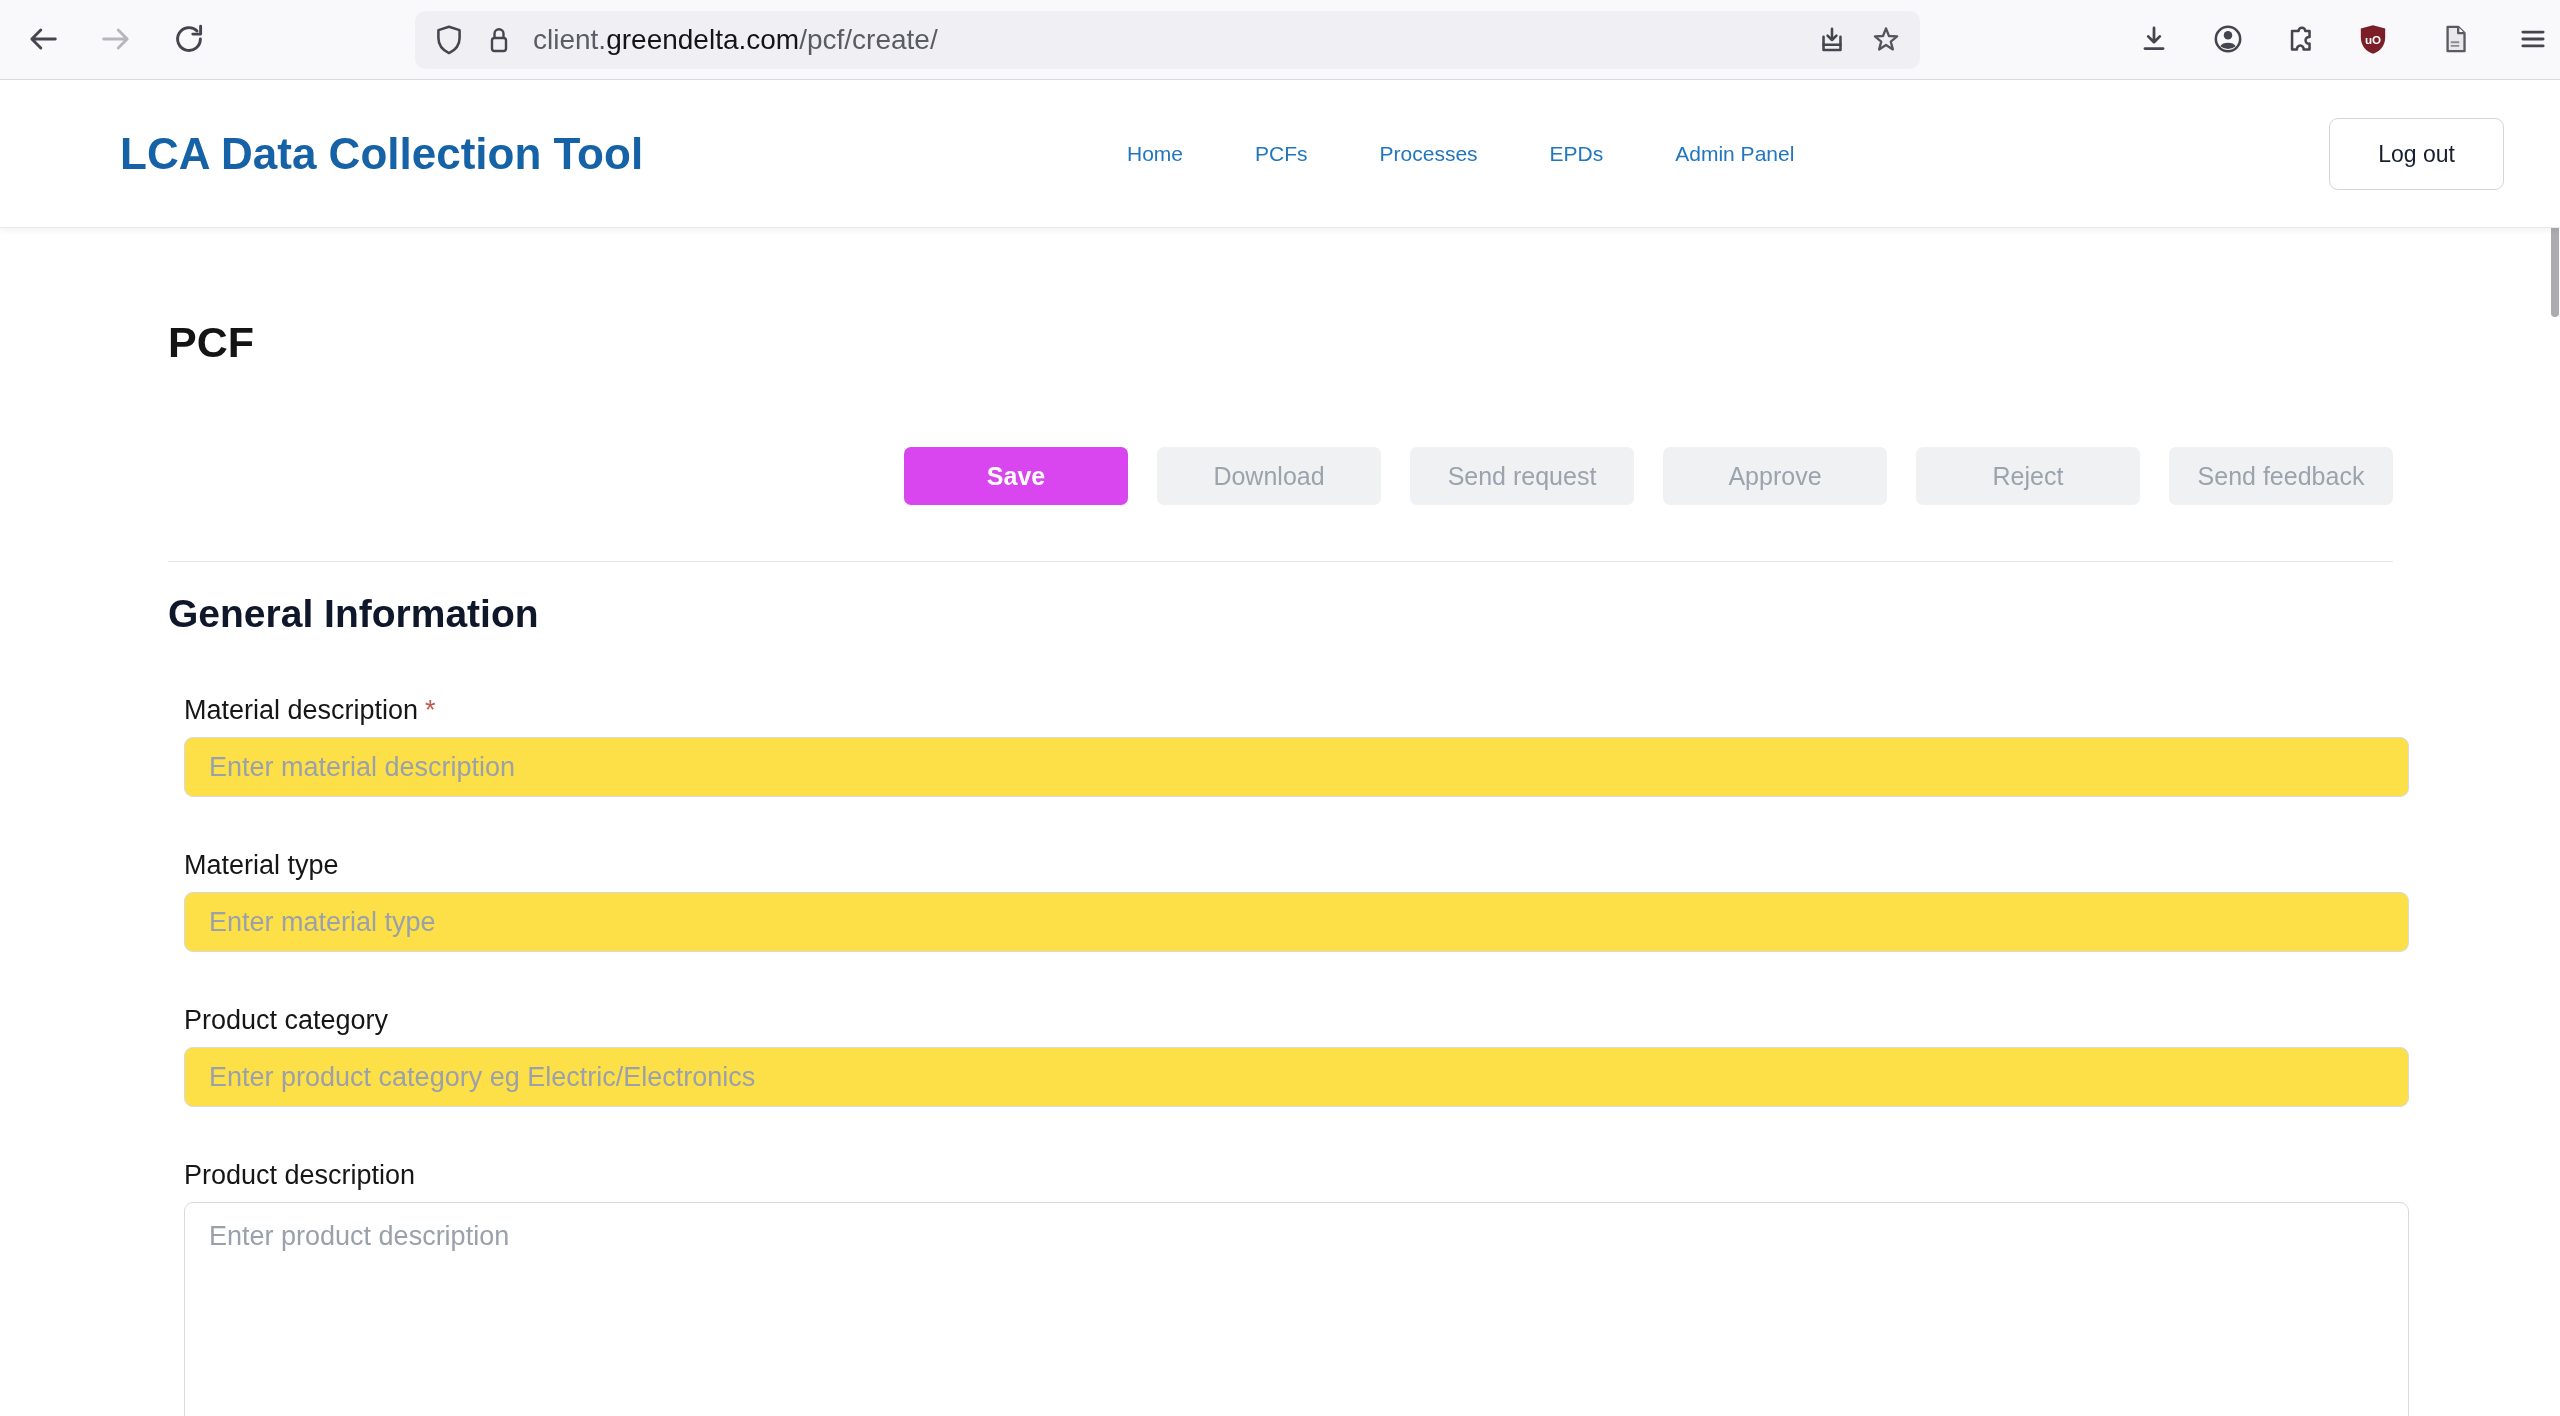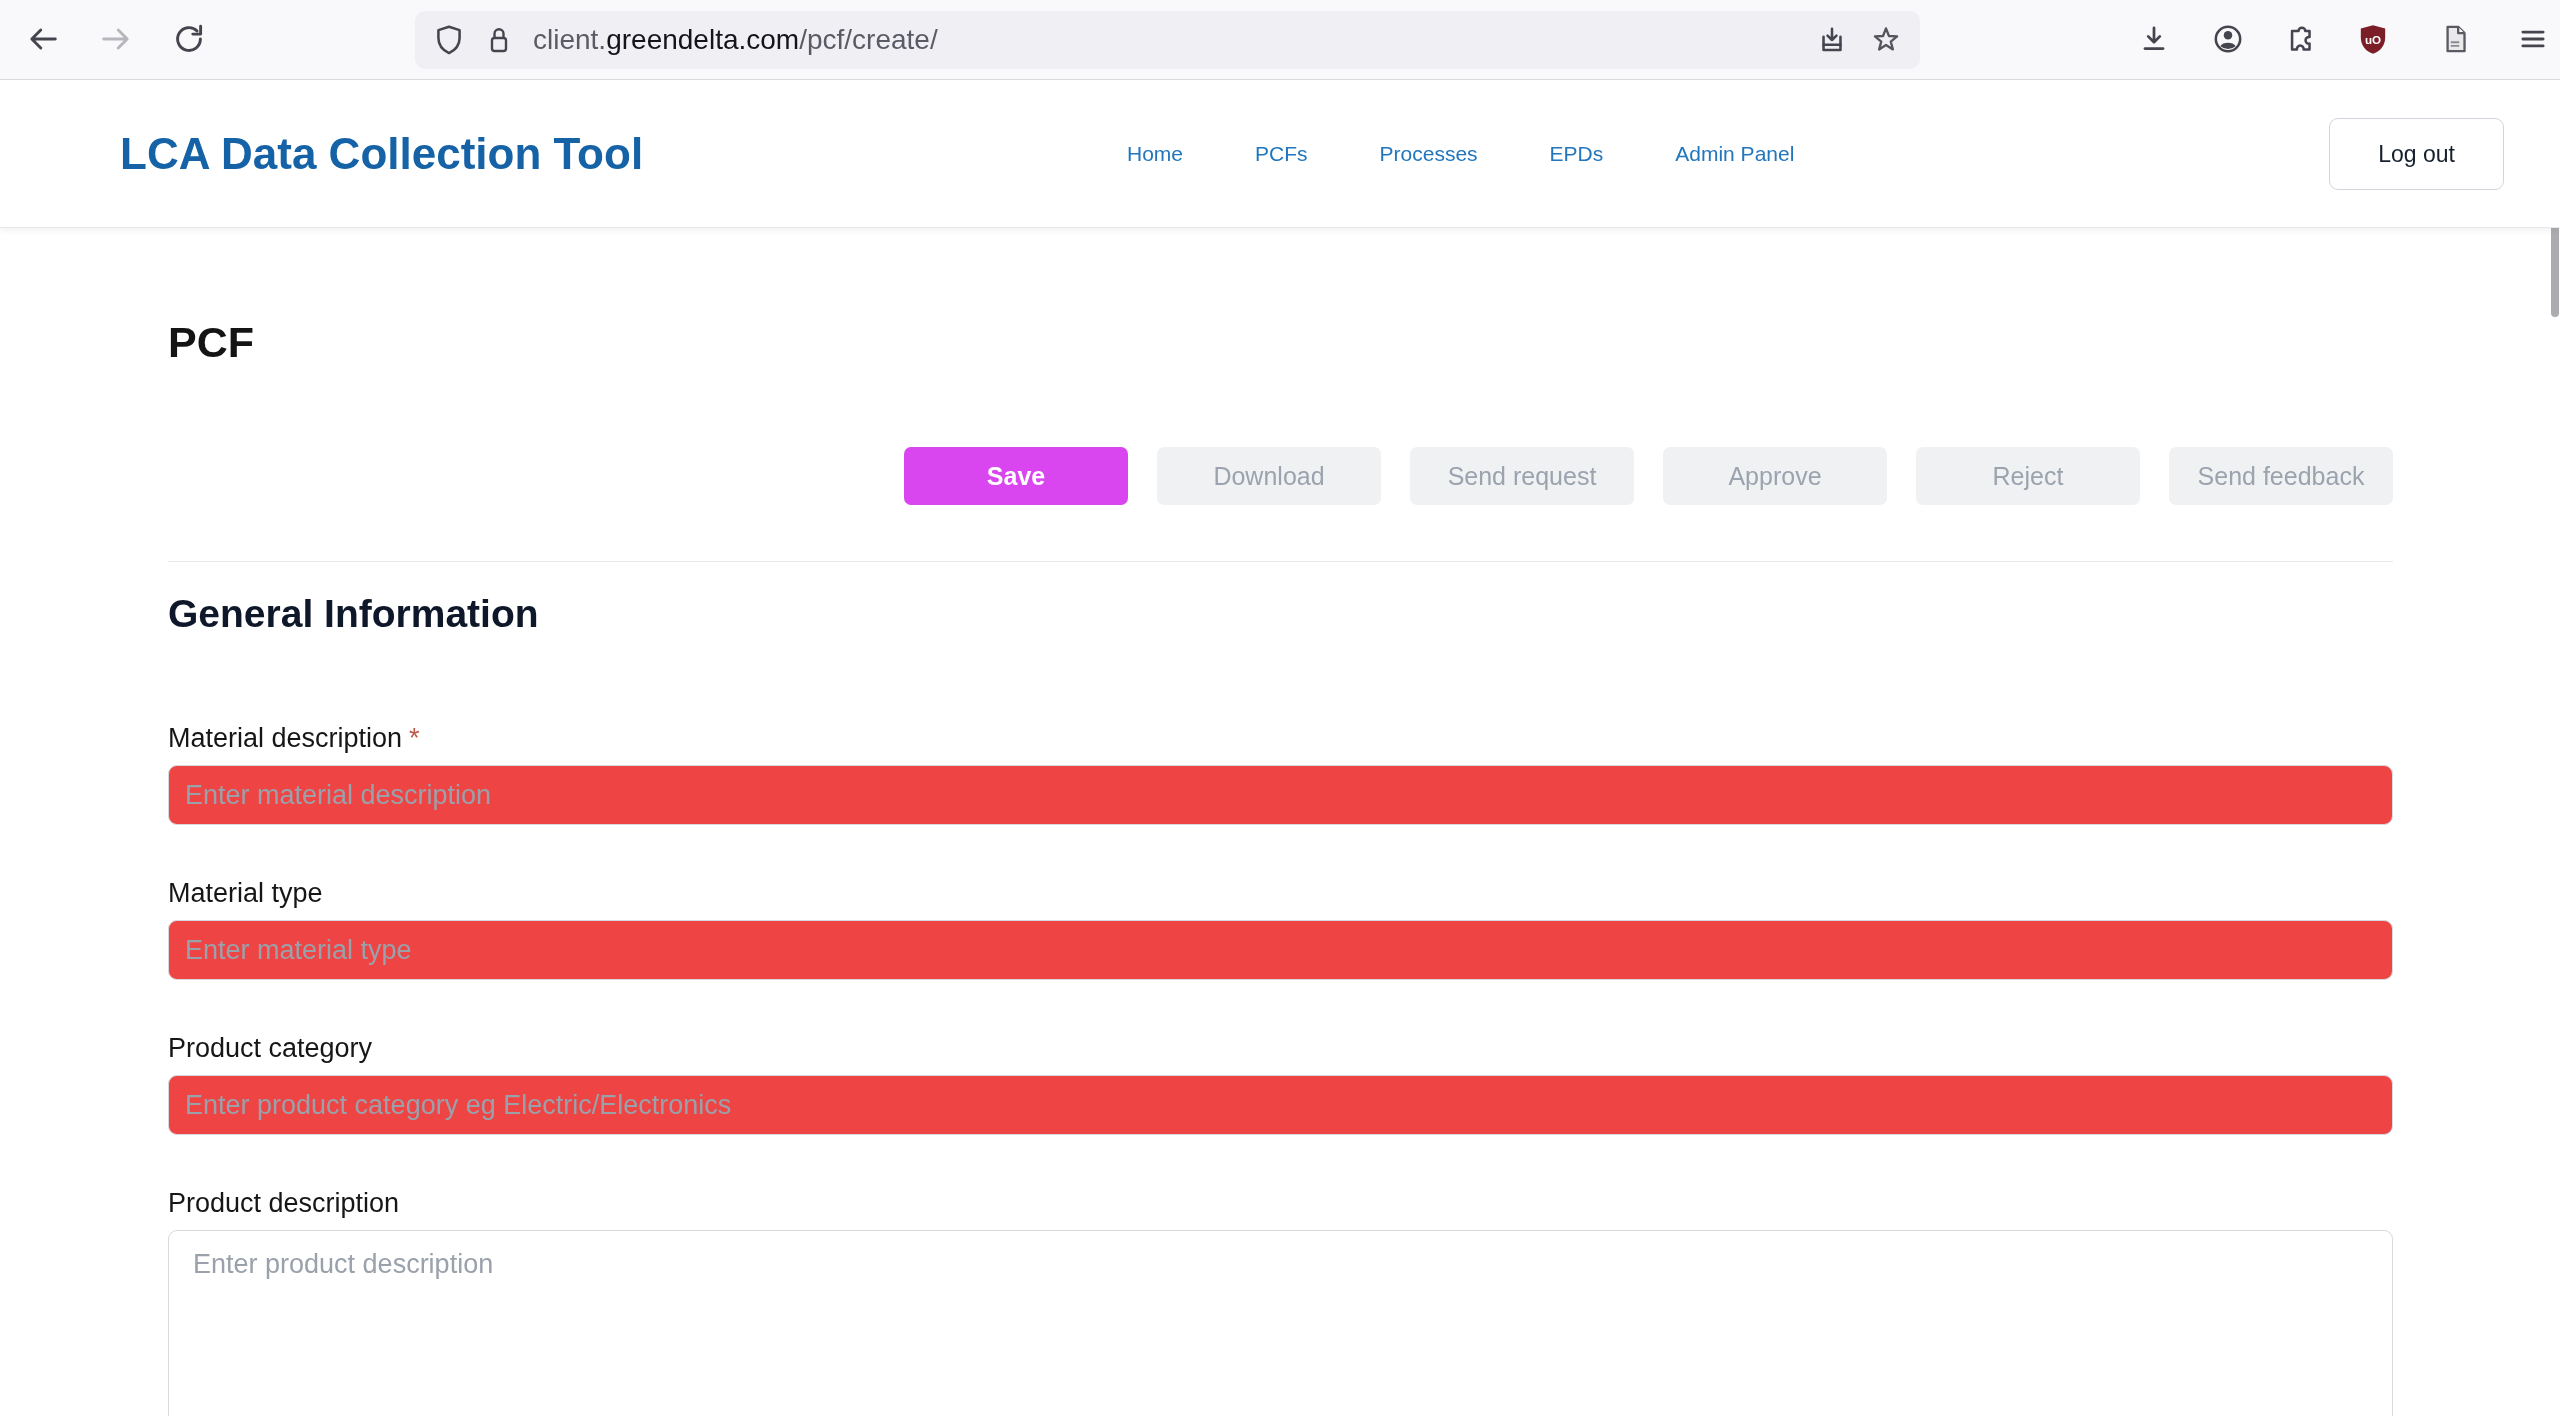--- a/index.html
+++ b/index.html
@@ -37,25 +37,25 @@
   .page-title { position:absolute; left:168px; top:318px; font-size:43px; font-weight:700; color:#141414; }
   .actions { position:absolute; top:447px; left:168px; width:2225px; height:58px;
     display:flex; justify-content:flex-end; gap:29px; }
   .action-btn { width:224px; height:58px; border:none; border-radius:7px; font-family:inherit;
     font-size:25px; cursor:pointer; }
   .action-btn.primary { background:#d946ef; color:#fff; font-weight:700; }
   .action-btn.disabled { background:#f0f1f3; color:#9ba3ae; cursor:default; }
   .divider { position:absolute; left:168px; top:561px; width:2225px; height:0; border-top:1px solid #e6e8ea; }
   .section-title { position:absolute; left:168px; top:592px; font-size:39px; font-weight:700; color:#0f172a; }
 
-  .field-group { position:absolute; left:168px; width:2225px;margin-top:28px; }
+  .field-group { position:absolute; left:184px; width:2225px; }
   .field-label { font-size:27px; color:#161616; margin-bottom:10px; line-height:33px; }
   .req { color:#bb5c4d; margin-left:7px; }
   .text-input { width:2225px; height:60px; border:1px solid #d6d9dd; border-radius:9px;
-    padding:0 16px; font-size:27px; font-family:inherit; color:#1f2937; background:#ef4444; outline:none; }
+    padding:0 24px; font-size:27px; font-family:inherit; color:#1f2937; background:#fde047; outline:none; }
   .text-input::placeholder, textarea.text-area::placeholder { color:#9aa1ab; opacity:1; }
   textarea.text-area { width:2225px; height:280px; border:1px solid #d6d9dd; border-radius:9px;
     padding:18px 24px; font-size:27px; font-family:inherit; color:#1f2937; resize:none; outline:none; background:#fff; }
   .g1 { top:694px; } .g2 { top:849px; } .g3 { top:1004px; } .g4 { top:1159px; }
 
   
   .scroll-thumb { position:absolute; right:1px; top:105px; width:8px; height:212px;
     background:#ababb0; border-radius:4px; }
 </style>
 </head>

